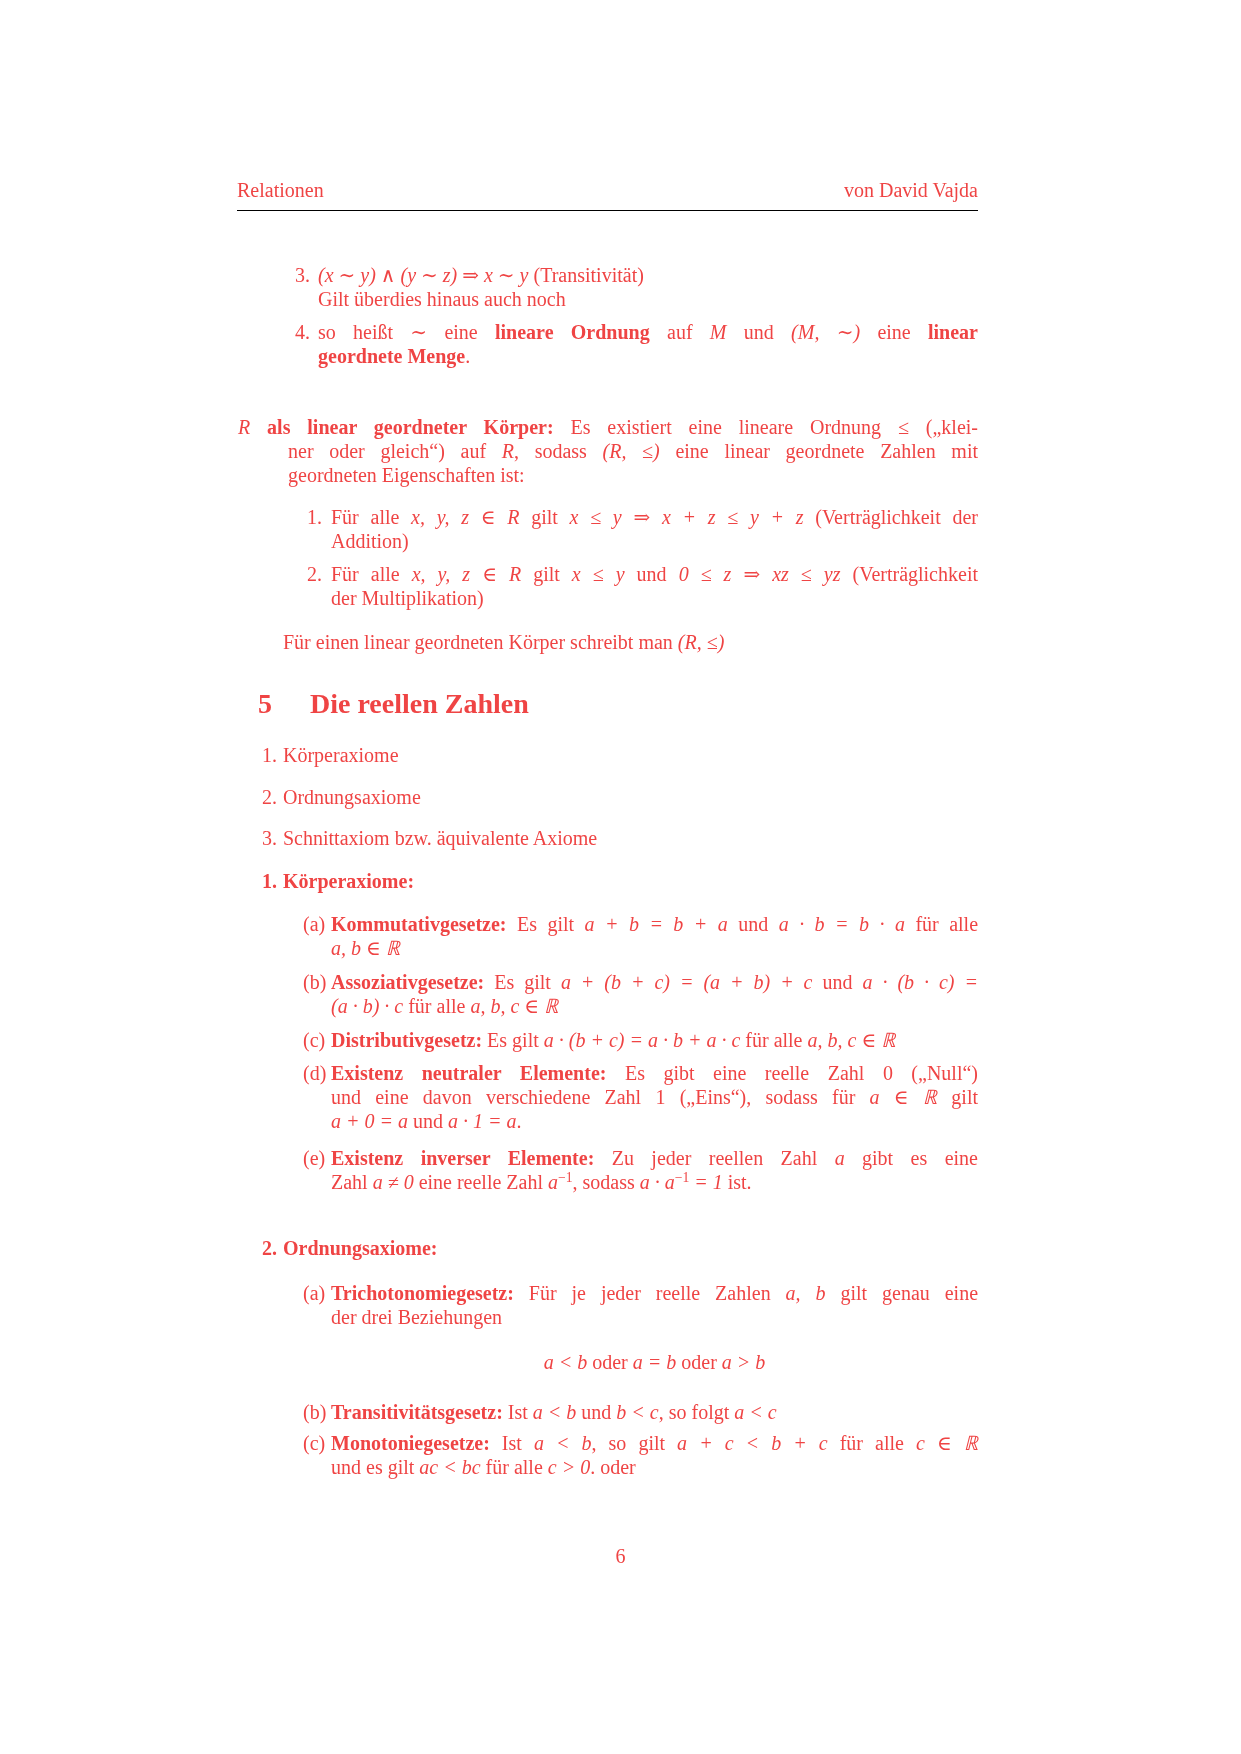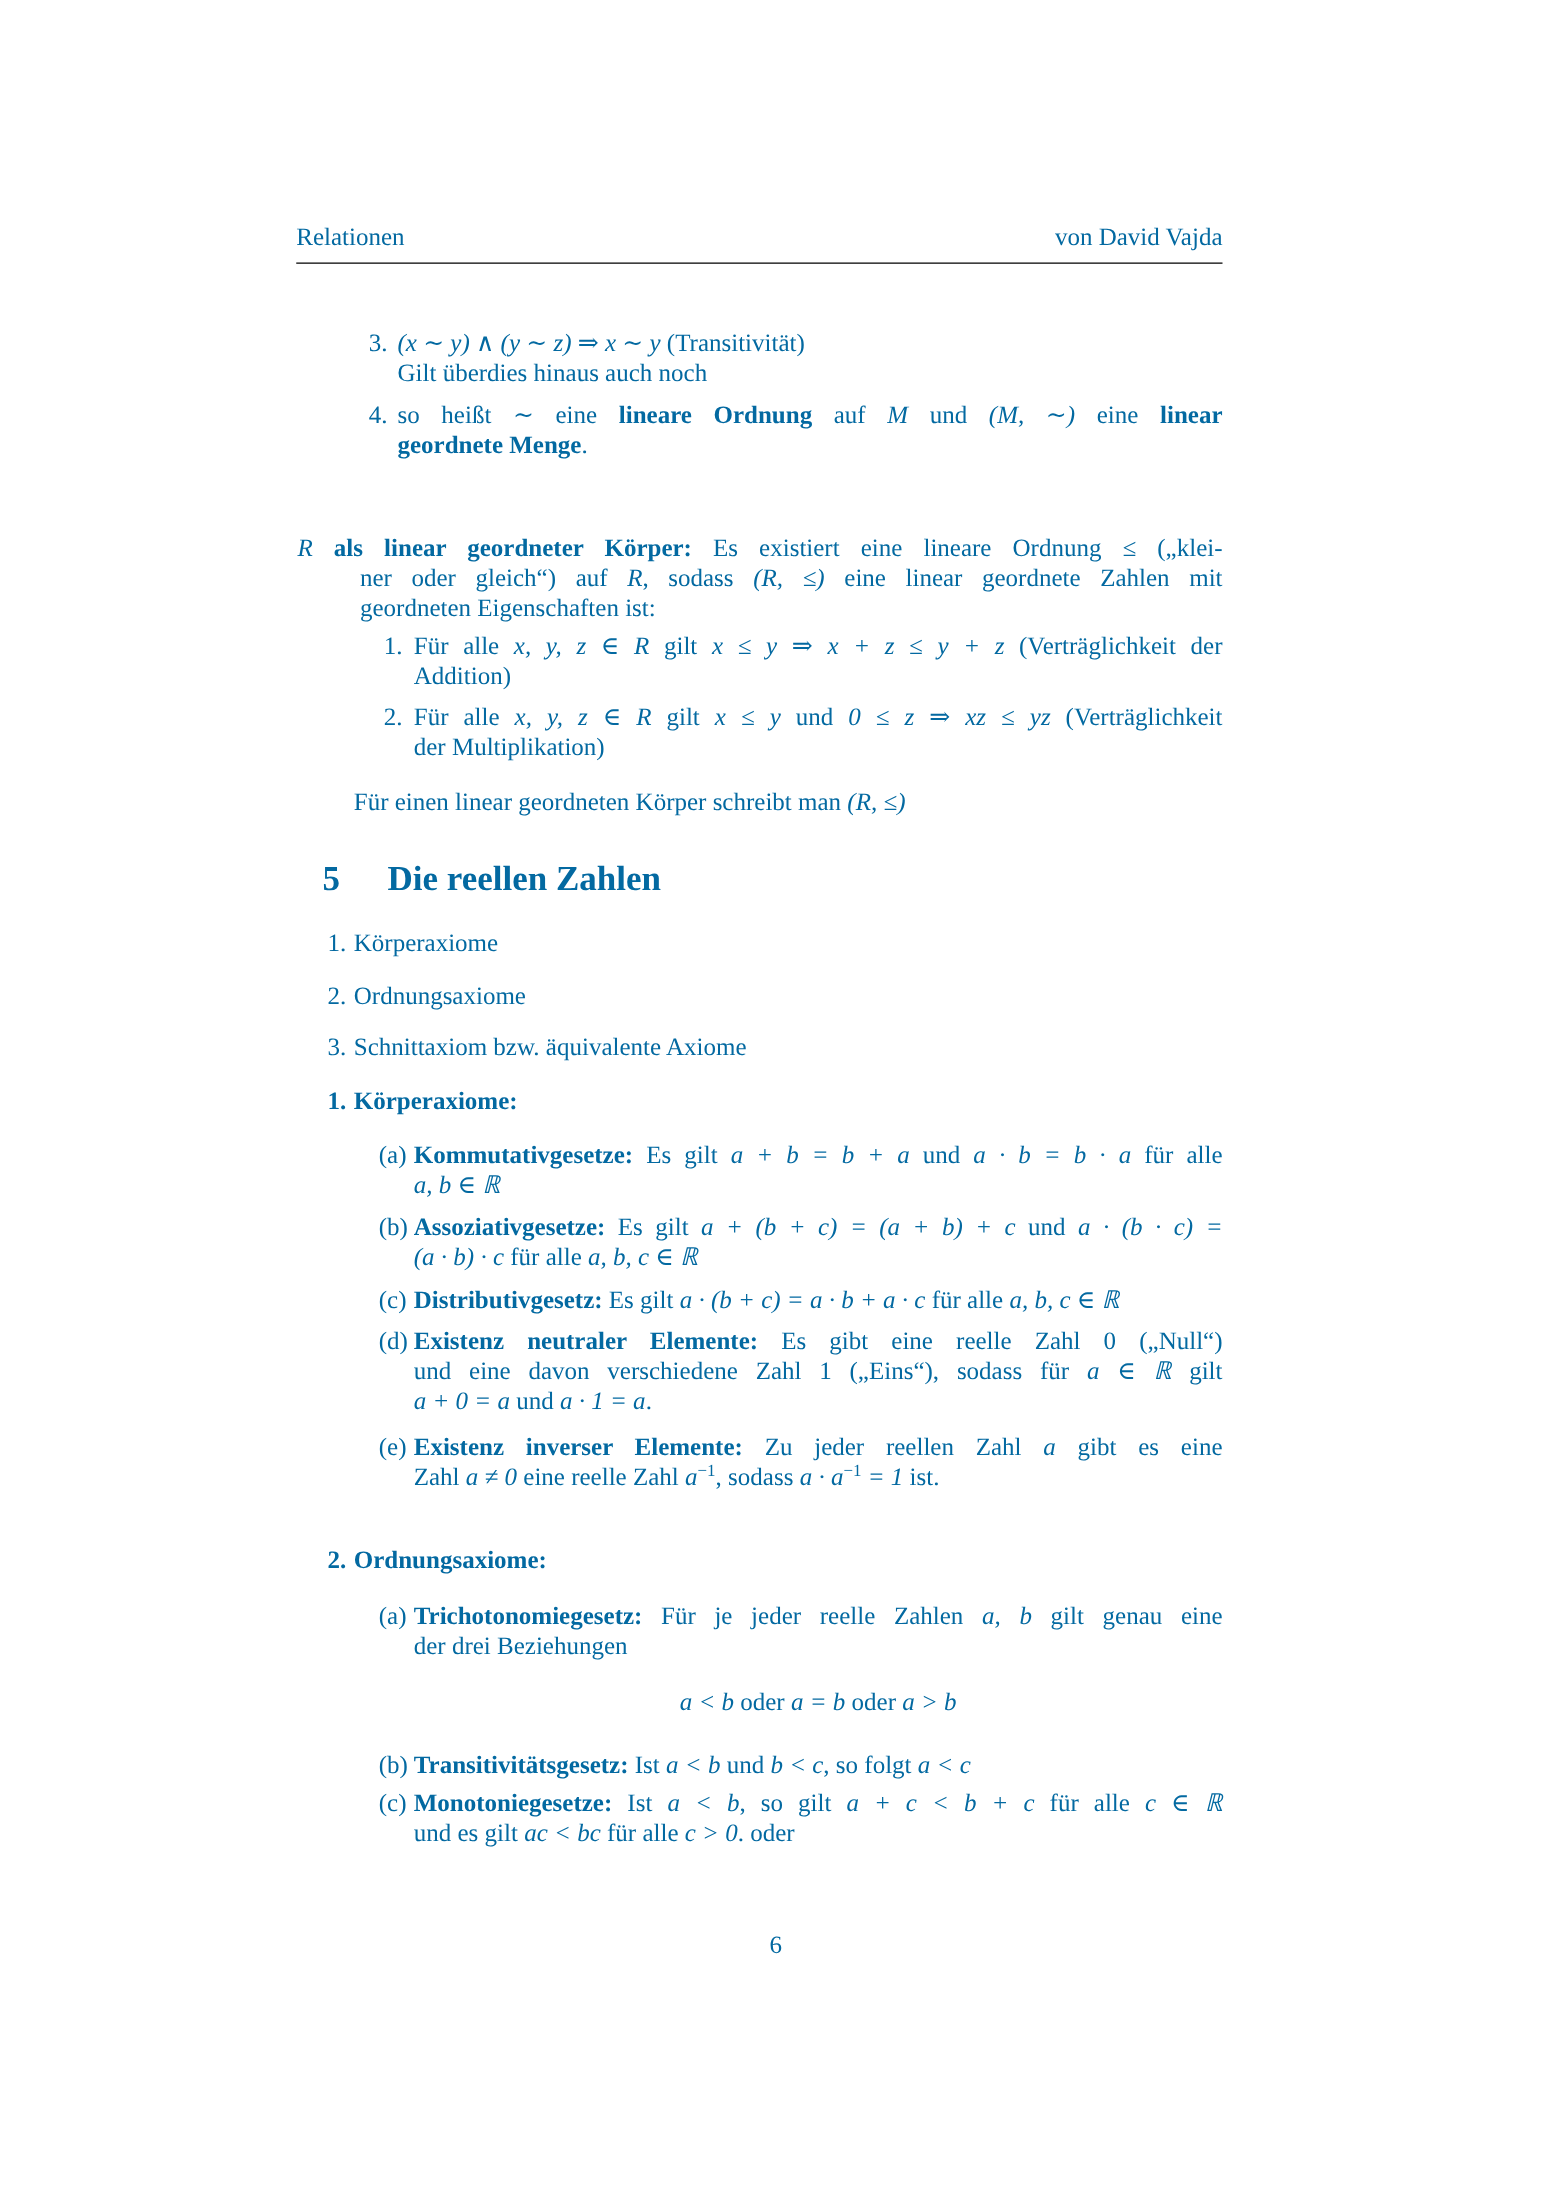--- a/index.html
+++ b/index.html
@@ -5,21 +5,21 @@
   html, body { margin: 0; padding: 0; background: #e8e8e8; }
   .page {
     position: relative;
     width: 1241px;
     height: 1754px;
     background: #ffffff;
     margin: 0 auto;
     overflow: hidden;
     font-family: "Liberation Serif", "DejaVu Serif", serif;
     font-size: 20px;
-    color: #0369a1;
+    color: #ef4444;
   }
   .block { position: absolute; }
   .line { line-height: 24px; white-space: normal; }
   .line.j { text-align: justify; text-align-last: justify; text-justify: inter-word; }
   .seg-n { font-style: normal; }
   .seg-b { font-weight: bold; }
   .seg-m { font-style: italic; }
   .seg-sup { font-style: normal; font-size: 68%; position: relative; top: -0.48em; letter-spacing: 0; }
 
   
@@ -30,21 +30,21 @@
     display: flex; justify-content: space-between;
     line-height: 24px;
   }
 
   
   .b-item3 { left: 318px; top: 263px; width: 660px; }
   .b-item4 { left: 318px; top: 320px; width: 660px; }
   .b-item3 > .label, .b-item4 > .label { left: -23px; }
 
   
-  .b-paraR { left: 288px; top: 415px; width: 690px; margin-top: 12px; }
+  .b-paraR { left: 288px; top: 415px; width: 690px; }
   .b-paraR .line:first-child { margin-left: -50px; }
 
   
   .b-ritem1 { left: 331px; top: 505px; width: 647px; }
   .b-ritem2 { left: 331px; top: 562px; width: 647px; }
   .b-ritem1 > .label, .b-ritem2 > .label { left: -24px; }
 
   .b-note { left: 283px; top: 630px; width: 695px; }
 
   

